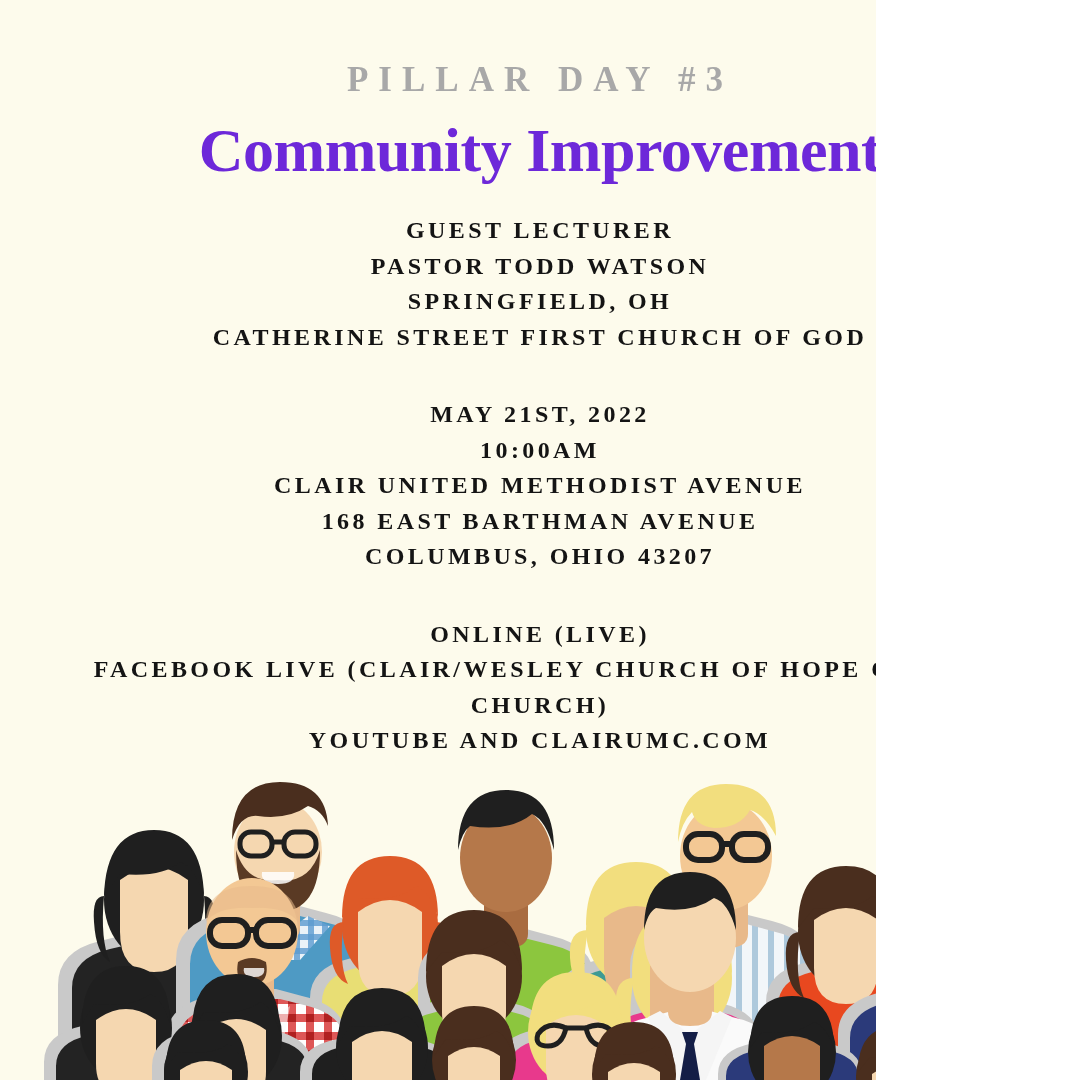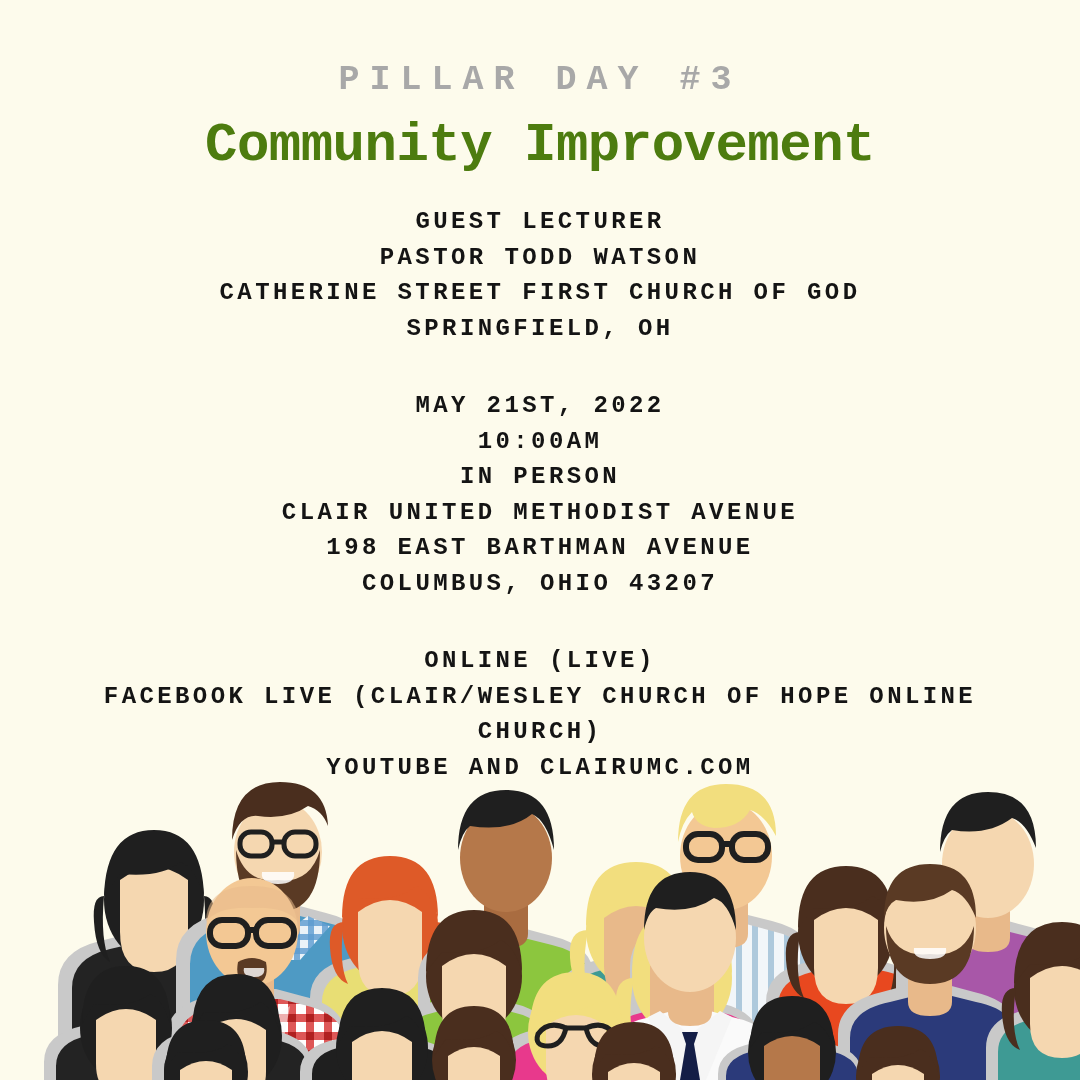--- a/index.html
+++ b/index.html
@@ -2,25 +2,25 @@
 <html><head>
 <meta charset="utf-8">
 <style>
   html, body {
     margin: 0;
     padding: 0;
     background: #ffffff;
   }
   .poster {
     position: relative;
-    width: 1080px;
+    width: 876px;
     height: 1080px;
     background: #FDFBEC;
     overflow: hidden;
-    font-family: Liberation Mono, monospace;
+    font-family: Liberation Serif, serif;
   }
 
   
   .text-layer {
     position: absolute;
     left: 0; top: 0;
     width: 1080px;
     z-index: 50;
     text-align: center;
   }
@@ -31,24 +31,24 @@
     font-size: 35px;
     font-weight: bold;
     letter-spacing: 10px;
     color: #A8A8A8;
     line-height: 1.05;
   }
 
   .headline {
     margin: 0;
     padding-top: 17px;
-    font-size: 54px;
+    font-size: 62px;
     font-weight: bold;
     letter-spacing: -0.5px;
-    color: #4d7c0f;
+    color: #6d28d9;
     line-height: 1.12;
   }
 
   .block {
     margin: 0;
     padding: 0;
   }
   .block-speaker { padding-top: 28px; }
   .block-when    { padding-top: 42px; }
   .block-online  { padding-top: 42px; text-align: center; }
@@ -339,30 +339,29 @@
 
   <div class="text-layer">
 
     <h2 class="eyebrow">PILLAR DAY #3</h2>
 
     <h1 class="headline">Community Improvement</h1>
 
     <div class="block block-speaker">
       <p class="line">GUEST LECTURER</p>
       <p class="line">PASTOR TODD WATSON</p>
+      <p class="line">SPRINGFIELD, OH</p>
       <p class="line wide">CATHERINE STREET FIRST CHURCH OF GOD</p>
-      <p class="line">SPRINGFIELD, OH</p>
     </div>
 
     <div class="block block-when">
       <p class="line">MAY 21ST, 2022</p>
       <p class="line">10:00AM</p>
-      <p class="line">IN PERSON</p>
       <p class="line">CLAIR UNITED METHODIST AVENUE</p>
-      <p class="line">198 EAST BARTHMAN AVENUE</p>
+      <p class="line">168 EAST BARTHMAN AVENUE</p>
       <p class="line">COLUMBUS, OHIO 43207</p>
     </div>
 
     <div class="block block-online">
       <p class="line">ONLINE (LIVE)</p>
       <p class="line wide">FACEBOOK LIVE (CLAIR/WESLEY CHURCH OF HOPE ONLINE CHURCH)</p>
       <p class="line">YOUTUBE AND CLAIRUMC.COM</p>
     </div>
 
   </div>

